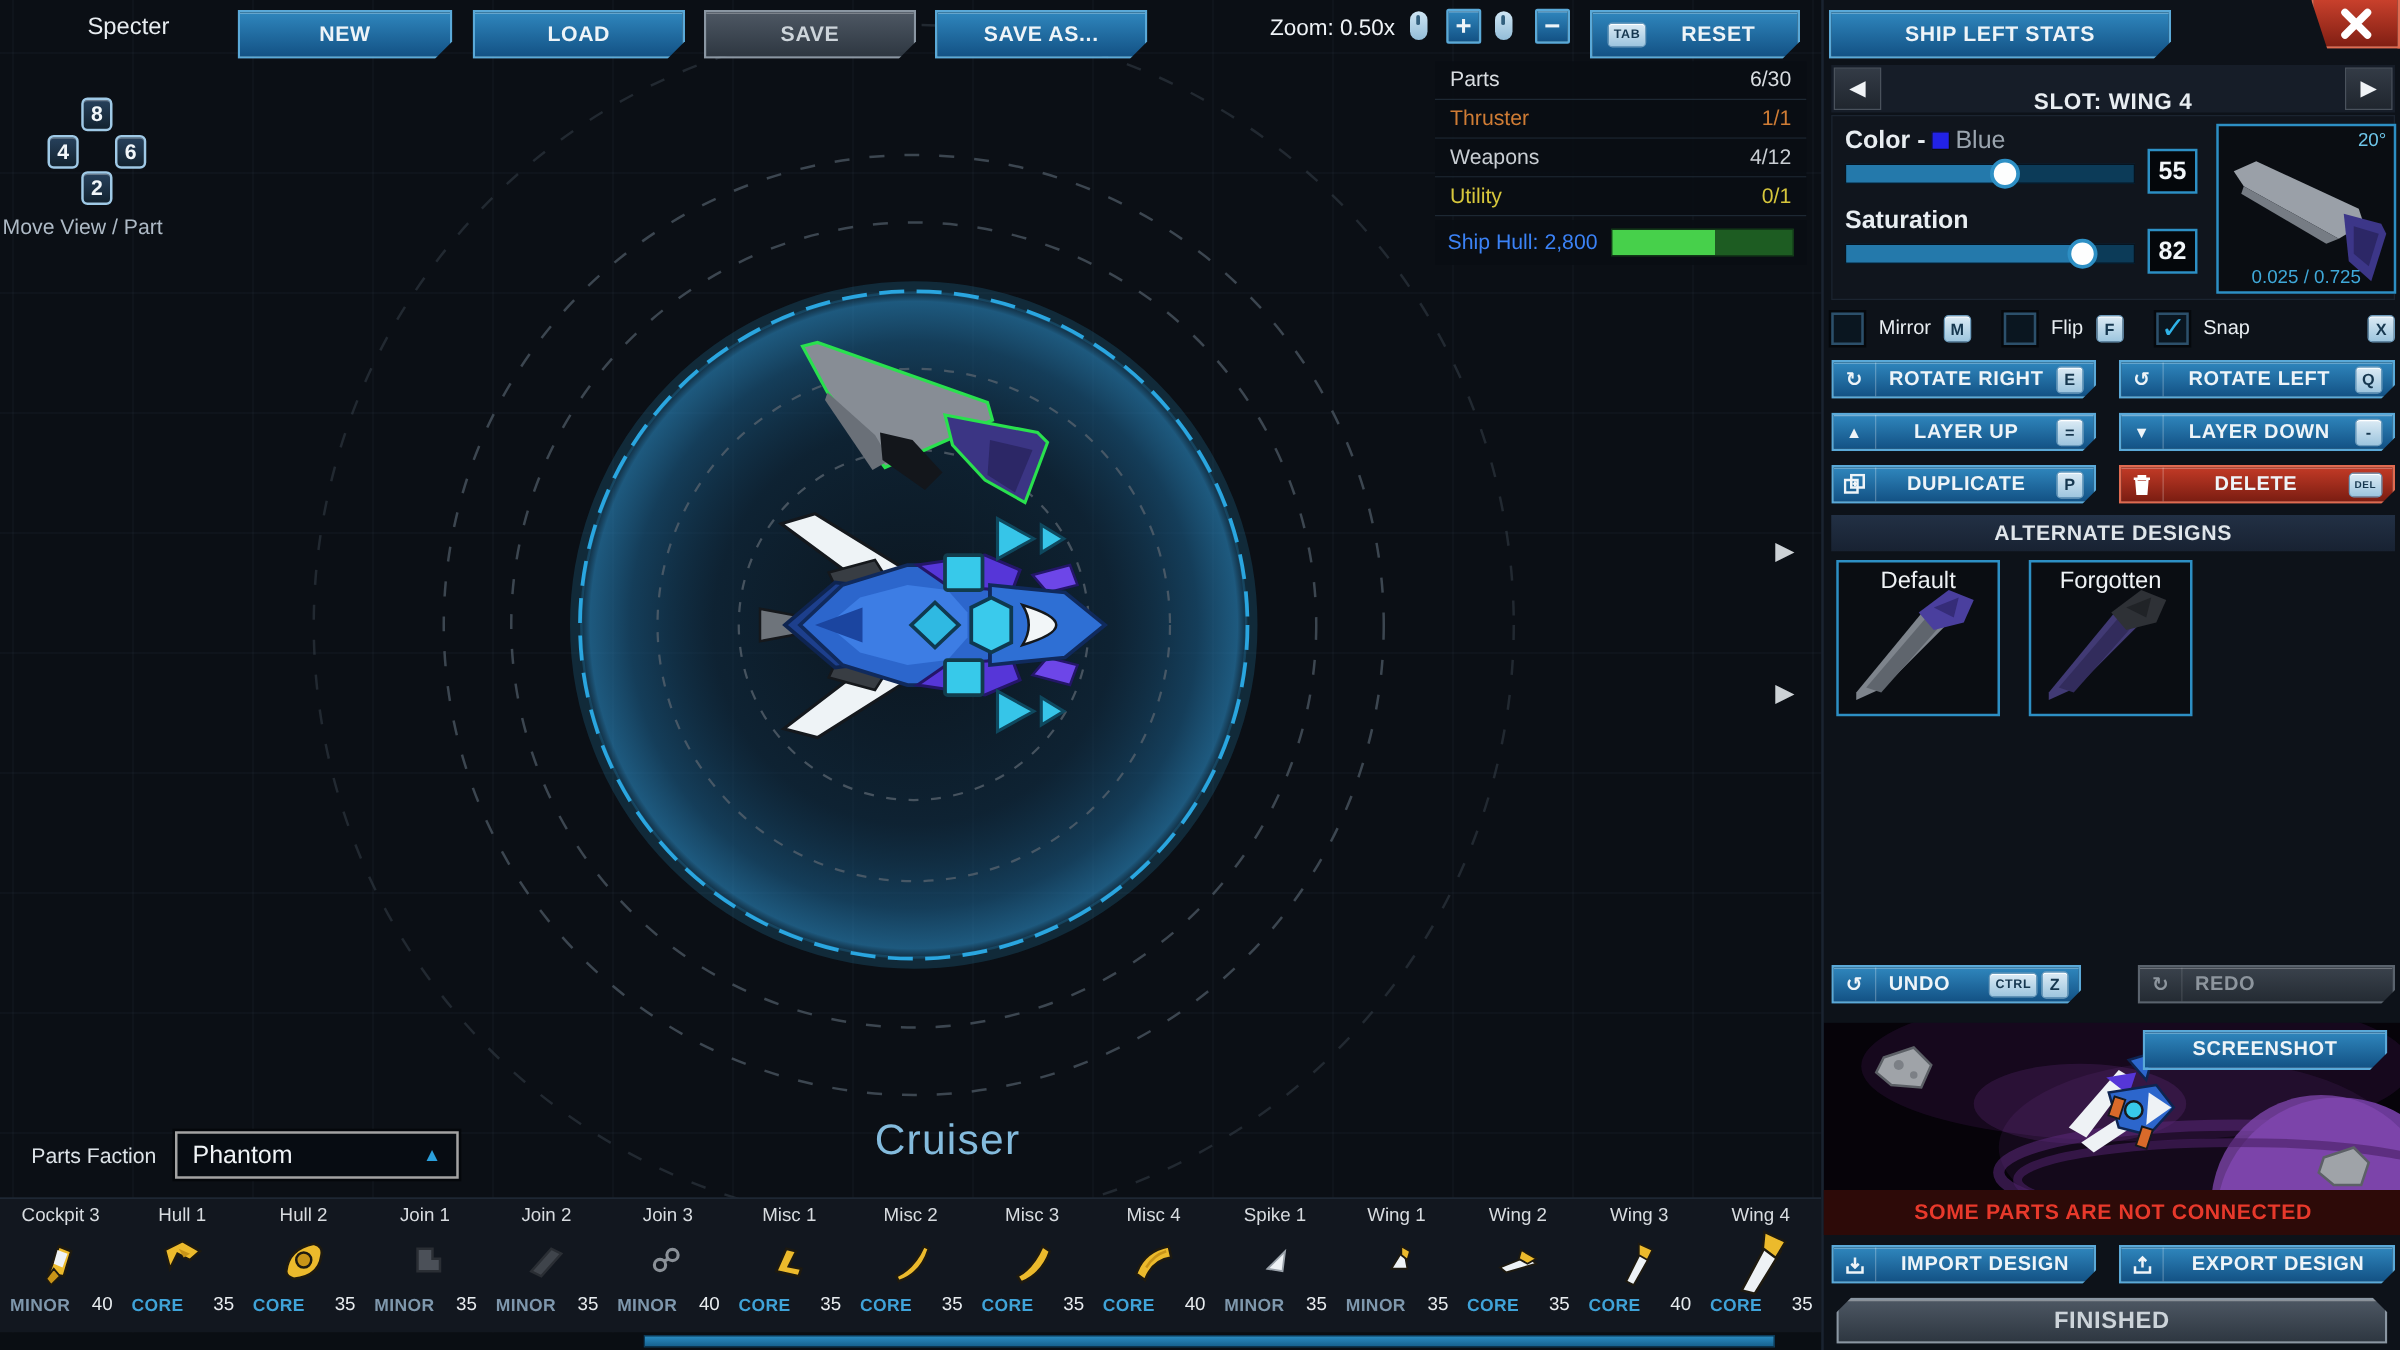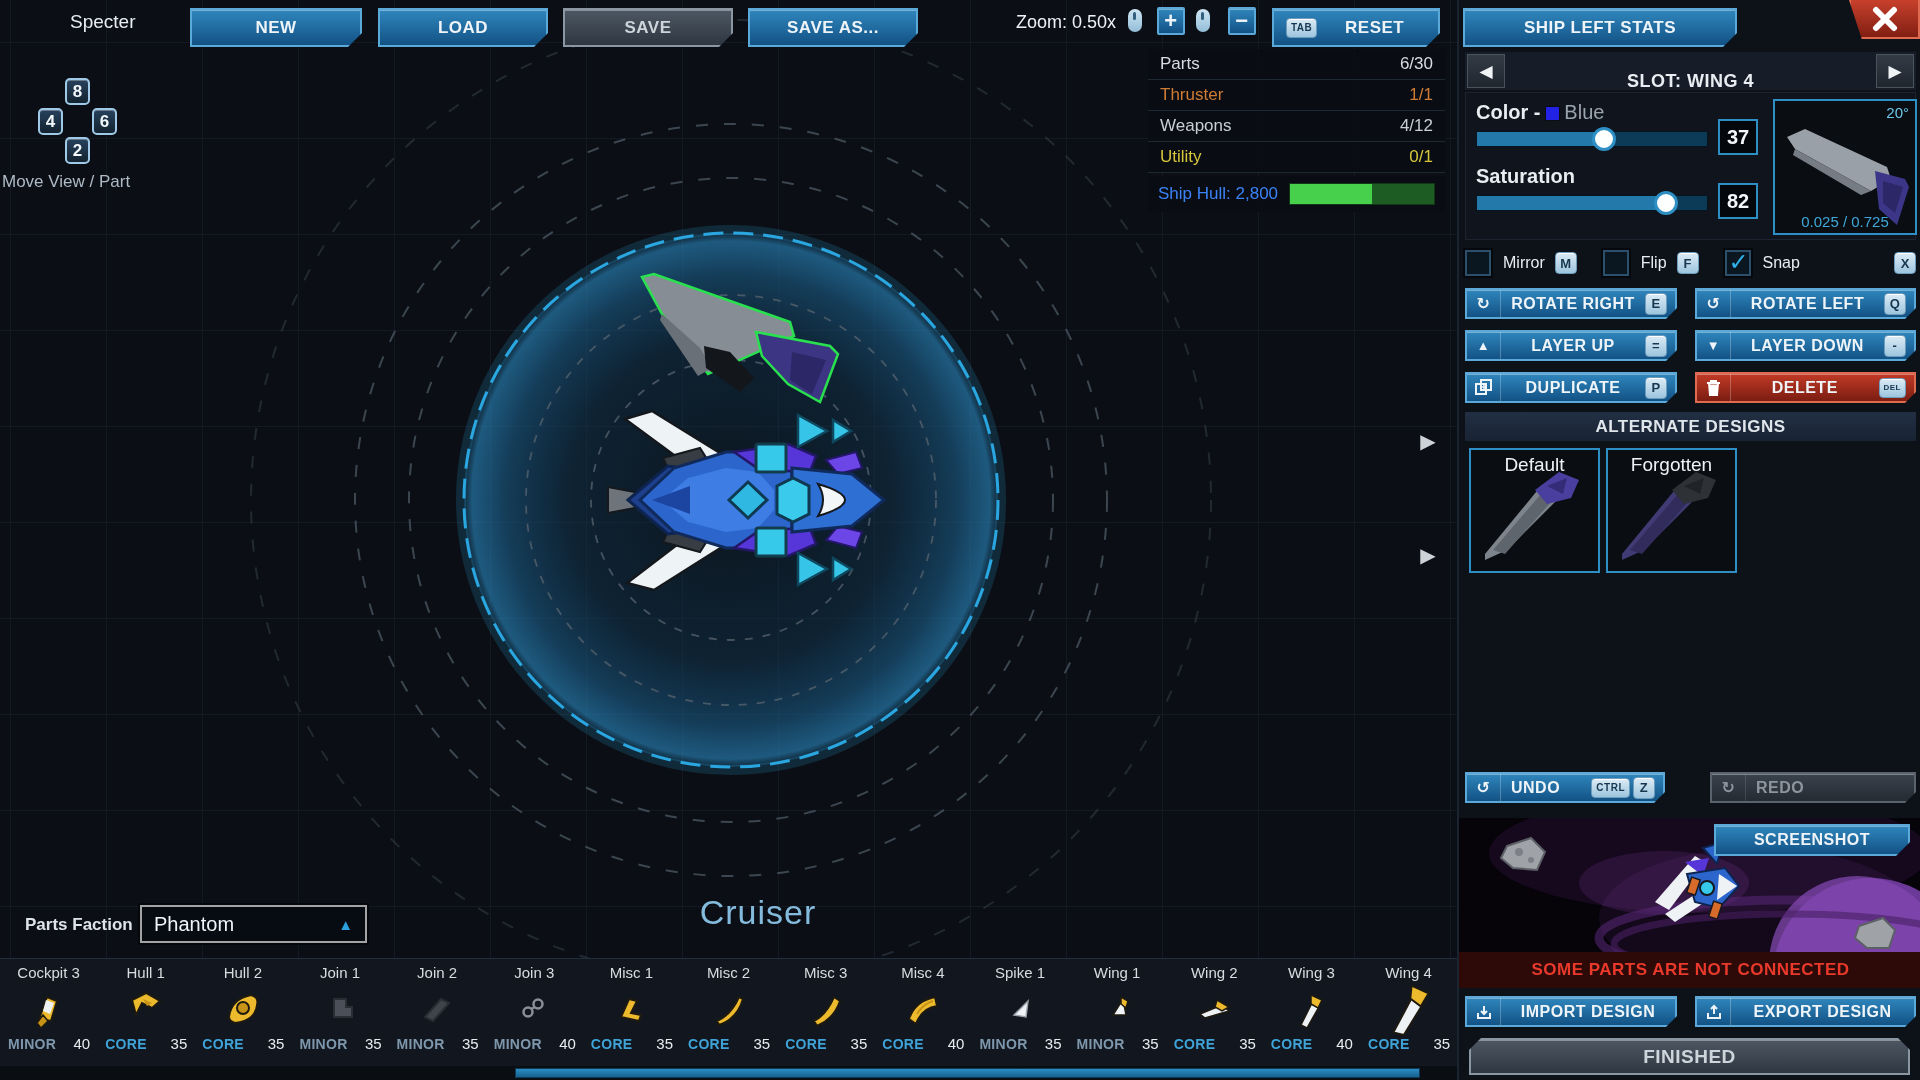--- a/index.html
+++ b/index.html
@@ -65,21 +65,21 @@
   .fw-tri{font-size:20px;line-height:18px;color:#cdd2d6;}
   .fw-text{display:inline-block;transform:rotate(90deg) translateX(38px);transform-origin:center;
     font-size:19px;letter-spacing:1px;height:96px;width:40px;}
 
   
   .class-label{position:absolute;left:608px;top:893px;width:300px;text-align:center;z-index:2;
     color:#84bbdd;font-size:34px;letter-spacing:1px;}
 
   
   .faction{position:absolute;left:0;top:905px;z-index:5;}
-  .faction-label{position:absolute;left:25px;top:10px;color:#dde3e8;font-size:17px;white-space:nowrap;font-weight:bold;}
+  .faction-label{position:absolute;left:25px;top:10px;color:#dde3e8;font-size:17px;white-space:nowrap;}
   .faction-box{position:absolute;left:140px;top:0;width:227px;height:38px;background:#070c12;
     border:2px solid #a3a3a3;box-shadow:0 0 0 2px #04070b;display:flex;align-items:center;
     padding:0 12px;color:#f0f4f7;font-size:20px;cursor:pointer;}
   .faction-chev{margin-left:auto;color:#2ba0dc;font-size:15px;}
 
   
   .parts-bar{position:absolute;left:0;top:958px;width:1457px;height:108px;z-index:4;
     background:#12171f;border-top:1px solid #232e3c;display:flex;}
   .part-col{flex:1 1 0;display:flex;flex-direction:column;align-items:stretch;cursor:pointer;position:relative;}
   .part-name{text-align:center;color:#d8dce0;font-size:15px;padding-top:5px;height:24px;white-space:nowrap;}
@@ -127,21 +127,21 @@
   .act-btn{position:absolute;height:31px;width:212px;justify-content:flex-start;padding:0;font-size:16px;
     clip-path:polygon(0 0,100% 0,100% calc(100% - 11px),calc(100% - 11px) 100%,0 100%);}
   .act-ico{width:34px;text-align:center;font-size:16px;border-right:1px solid rgba(255,255,255,.25);
     align-self:stretch;display:flex;align-items:center;justify-content:center;}
   .act-txt{flex:1;text-align:center;}
   .act-key{margin-right:8px;}
 
   .alt-header{position:absolute;left:6px;top:412px;width:451px;height:29px;
     background:linear-gradient(#223044,#182232);color:#dfe5ea;font-weight:bold;font-size:17px;
     display:flex;align-items:center;justify-content:center;letter-spacing:.5px;}
-  .alt-thumbs{position:absolute;left:10px;top:448px;display:flex;gap:6px;align-items:center;}
+  .alt-thumbs{position:absolute;left:10px;top:448px;display:flex;gap:23px;align-items:center;}
   .alt-thumb{width:131px;height:125px;background:#0a0d12;border:2px solid #2d8fc4;position:relative;cursor:pointer;}
   .alt-name{position:absolute;top:4px;width:100%;text-align:center;color:#eef2f5;font-size:19px;}
 
   .undo-row{position:absolute;left:6px;top:772px;width:451px;}
   .screenshot-wrap{position:absolute;left:0px;top:818px;width:463px;height:134px;overflow:hidden;}
   .screenshot-btn{position:absolute;left:255px;top:6px;width:196px;height:32px;font-size:16px;}
   .warn-band{position:absolute;left:0;top:952px;width:463px;height:36px;background:#2d0a08;
     display:flex;align-items:center;justify-content:center;color:#e8392b;font-weight:bold;font-size:17px;letter-spacing:.5px;}
   .io-row{position:absolute;left:6px;top:996px;width:451px;}
   .finished-btn{position:absolute;left:10px;top:1038px;width:441px;height:37px;font-size:19px;color:#cfd5da;
@@ -488,21 +488,21 @@
     <div class="slot-body">
       <div style="position:absolute;left:10px;top:8px;">
         <span class="lbl">Color -</span>
         <span class="swatch" id="color-swatch" style="background: rgb(34, 34, 230);"></span>
         <span class="lbl lbl-dim">Blue</span>
       </div>
       <div class="slider" style="left:10px;top:38px;width:232px;">
         <div class="fill" id="color-fill" style="width: 55%;"></div>
         <div class="knob" id="color-knob" style="left: calc(55% - 12px);"></div>
       </div>
-      <div class="valbox" style="left:252px;top:26px;">37</div>
+      <div class="valbox" style="left:252px;top:26px;">55</div>
 
       <div style="position:absolute;left:10px;top:72px;" class="lbl">Saturation</div>
       <div class="slider" style="left:10px;top:102px;width:232px;">
         <div class="fill" id="sat-fill" style="width: 82%;"></div>
         <div class="knob" id="sat-knob" style="left: calc(82% - 12px);"></div>
       </div>
       <div class="valbox" style="left:252px;top:90px;">82</div>
 
       <div class="preview">
         <svg width="140" height="132" viewBox="0 0 140 132">

